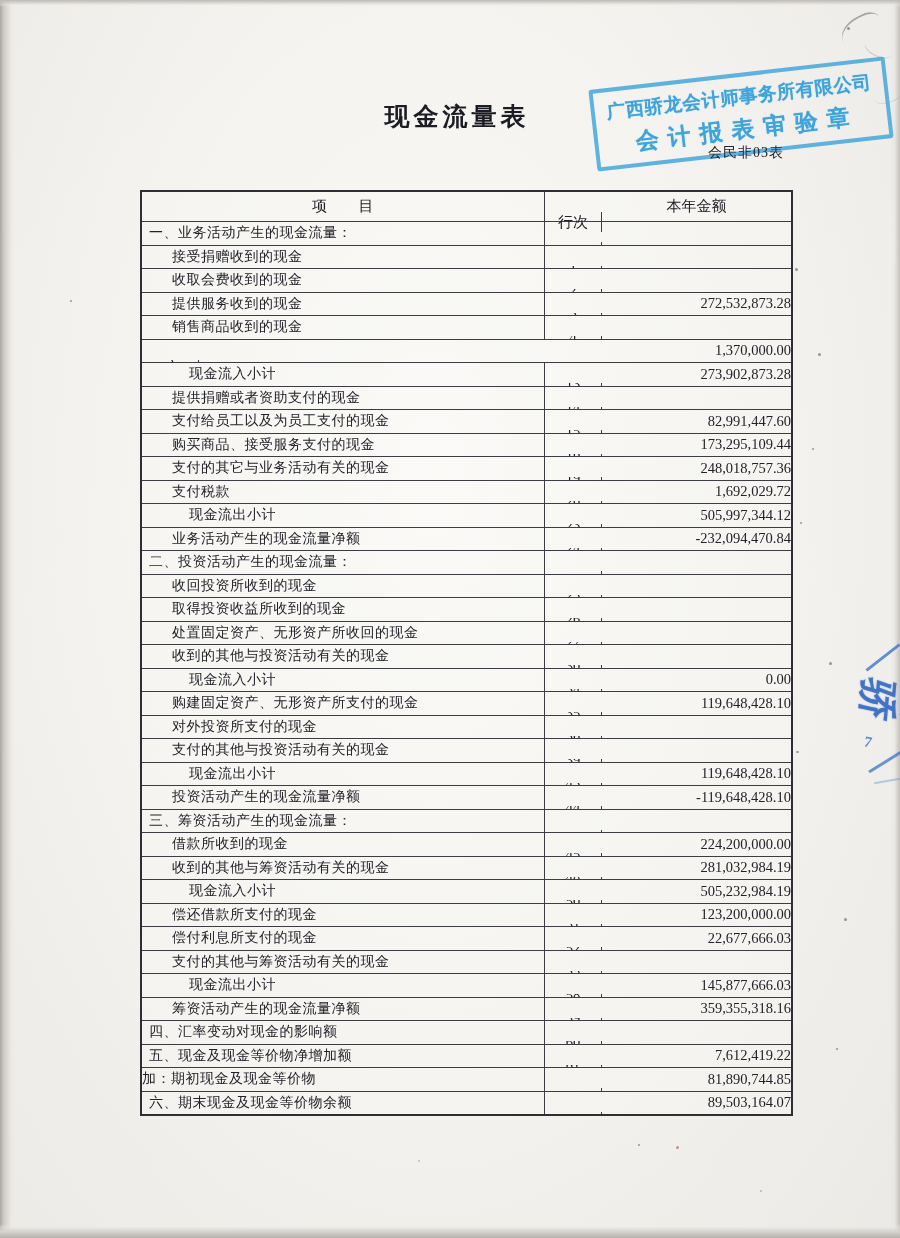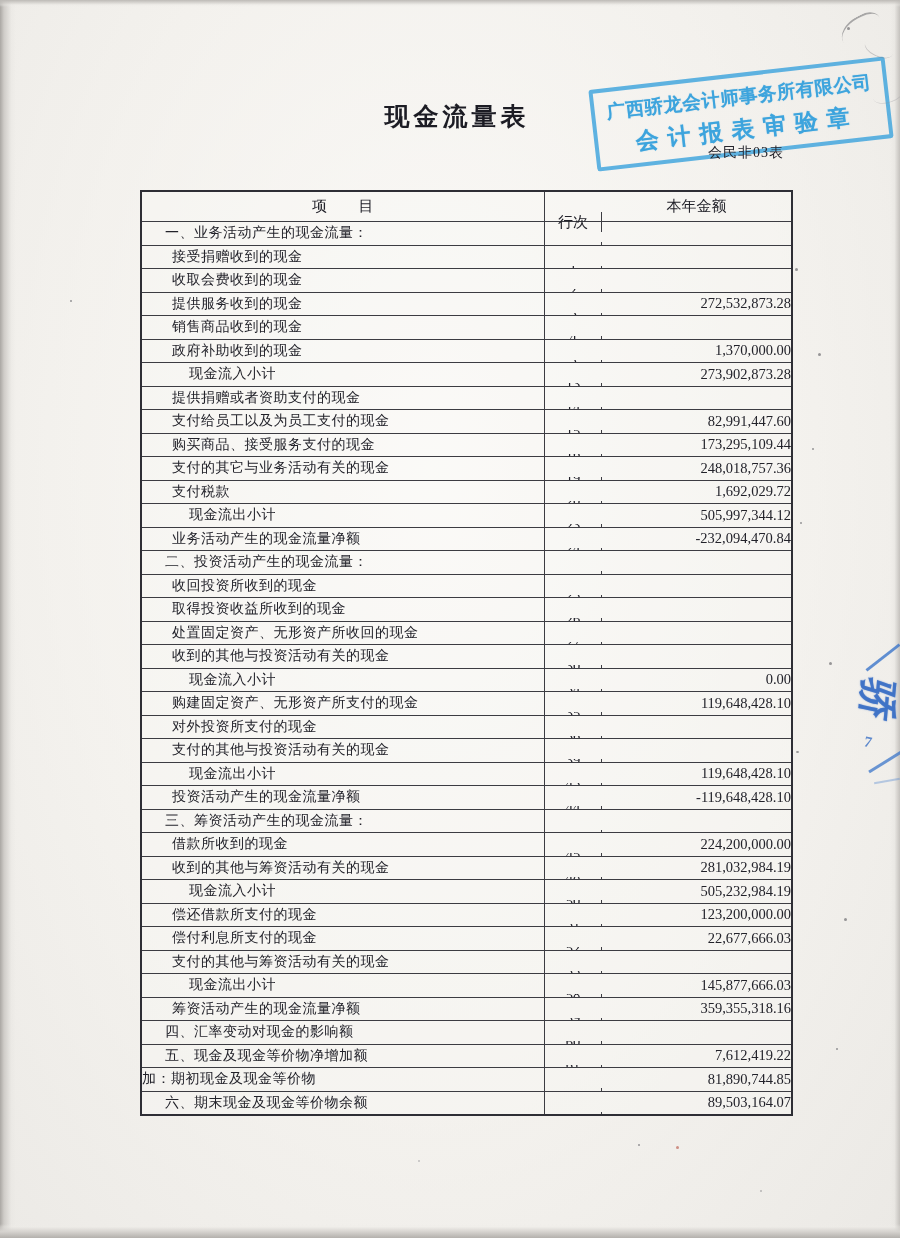--- a/index.html
+++ b/index.html
@@ -47,21 +47,21 @@
     border:2px solid #2e2e35;box-sizing:border-box;
     background:rgba(250,249,247,.35);
   }
   .trow{display:flex;height:23.5px;border-top:1px solid #3c3c42;box-sizing:border-box;}
   .trow.thead{height:29px;border-top:none;}
   .cell{display:flex;align-items:center;box-sizing:border-box;color:#22222a;overflow:hidden;white-space:nowrap;}
   .c-item{width:403px;border-right:1px solid #3c3c42;font-size:14px;letter-spacing:0.5px;}
   .c-line{width:57px;border-right:1px solid #3c3c42;justify-content:center;font-size:14.5px;margin-top:20px;}
   .c-amt{flex:1;justify-content:flex-end;font-size:14.5px;}
   .thead .cell{justify-content:center;padding:10px;font-size:15px;}
-  .ind0{padding-left:23px;}
+  .ind0{padding-left:7px;}
   .ind1{padding-left:30px;}
   .ind2{padding-left:47px;}
   .ind3{}
 
   
   .stamp{
     position:absolute;top:73px;left:592px;width:278px;
     padding:7px 6px 6px 6px;
     border:4px solid rgba(61,164,221,.82);
     border-radius:3px;
@@ -158,21 +158,20 @@
           <div class="cell c-item ind1">提供服务收到的现金</div>
           <div class="cell c-line">3</div>
           <div class="cell c-amt">272,532,873.28</div>
         </div>
         <div class="trow">
           <div class="cell c-item ind1">销售商品收到的现金</div>
           <div class="cell c-line">4</div>
           <div class="cell c-amt"></div>
         </div>
         <div class="trow">
-          <div class="cell c-item ind1">政府补助收到的现金</div>
           <div class="cell c-line">5</div>
           <div class="cell c-amt">1,370,000.00</div>
         </div>
         <div class="trow">
           <div class="cell c-item ind2">现金流入小计</div>
           <div class="cell c-line">13</div>
           <div class="cell c-amt">273,902,873.28</div>
         </div>
         <div class="trow">
           <div class="cell c-item ind1">提供捐赠或者资助支付的现金</div>

